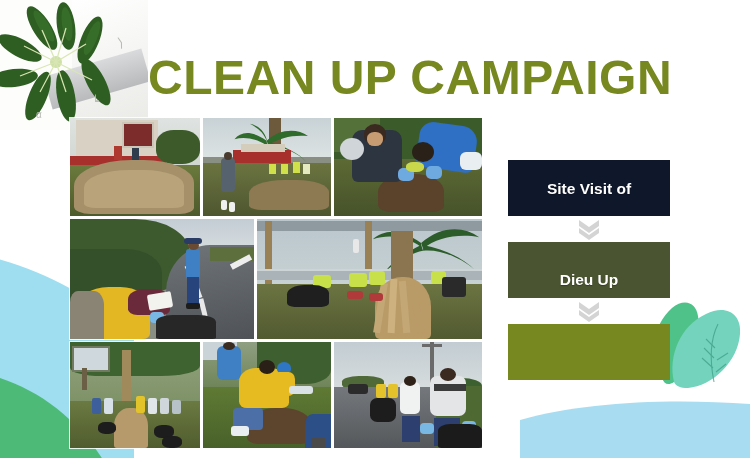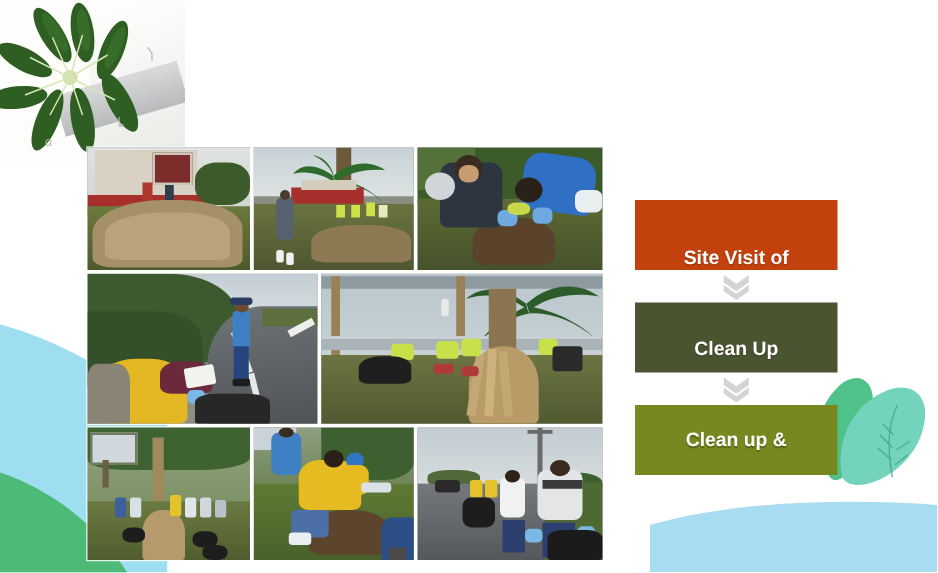--- a/index.html
+++ b/index.html
@@ -72,21 +72,21 @@
     color:#ffffff;
     font-weight:bold;
     font-size:15.5px;
     line-height:19px;
     text-align:center;
     display:flex;align-items:center;justify-content:center;
     padding:0 4px;
     box-sizing:border-box;
     text-shadow:0 1px 1px rgba(0,0,0,.28);
   }
-  .fbox1{height:56px;background:#c2410c;align-items:flex-end;}
+  .fbox1{height:56px;background:#0f172a;}
   .fbox2{height:56px;background:#4a5430;}
   .fbox3{height:56px;background:#76881f;}
   .arrow{
     height:26px;display:flex;align-items:center;justify-content:center;
   }
   .chev{width:26px;height:22px;}
 </style>
 </head>
 <body>
 
@@ -143,20 +143,21 @@
           <line x1="56" y1="62" x2="40" y2="92"></line>
         <line x1="56" y1="62" x2="66" y2="92"></line>
           <line x1="56" y1="62" x2="92" y2="80"></line>
       </g>
     </svg>
     <span class="scribble" style="left:118px;top:36px;transform:rotate(-18deg)">⟩</span>
     <span class="scribble" style="left:92px;top:96px;font-size:11px">┕</span>
     <span class="scribble" style="left:36px;top:110px;font-size:10px">α  </span>
   </div>
 
+  <div class="title">CLEAN UP CAMPAIGN</div>
 
   <div class="collage">
 
     <div class="ph" style="left:0;top:0;width:130px;height:98px;">
       <div class="sky" style="height:54%;background:linear-gradient(180deg,#dfe3e1,#cfd4cf)"></div>
       <div style="position:absolute;left:6px;top:2px;width:82px;height:40px;background:#d9d2c4;"></div>
       <div style="position:absolute;left:52px;top:4px;width:28px;height:22px;background:#7d2c2c;border:2px solid #ccc6b8;"></div>
       <div style="position:absolute;left:0;top:38px;width:96px;height:16px;background:#a8302c;"></div>
       <div style="position:absolute;left:86px;top:12px;width:44px;height:34px;background:#3c5a2a;border-radius:40%;"></div>
       <div class="ground" style="height:52%;background:linear-gradient(180deg,#6b7a3c,#4d5a2c)"></div>
@@ -340,31 +341,31 @@
     <div class="arrow">
       <svg class="chev" viewBox="0 0 26 22">
         <path d="M3,2 L13,9 L23,2 L23,8 L13,15 L3,8 Z" fill="#d4d4d4"></path>
         <path d="M3,10 L13,17 L23,10 L23,15 L13,22 L3,15 Z" fill="#d4d4d4"></path>
       </svg>
     </div>
 
     <div class="fbox fbox2">
       <span>
         <br>
-        <span>Clean Up</span>
+        <span>Dieu Up</span>
       </span>
     </div>
 
     <div class="arrow">
       <svg class="chev" viewBox="0 0 26 22">
         <path d="M3,2 L13,9 L23,2 L23,8 L13,15 L3,8 Z" fill="#d4d4d4"></path>
         <path d="M3,10 L13,17 L23,10 L23,15 L13,22 L3,15 Z" fill="#d4d4d4"></path>
       </svg>
     </div>
 
     <div class="fbox fbox3">
       <span>
-        <span>Clean up &amp;</span><br>
+        <br>
       </span>
     </div>
   </div>
 
 </div>
 
 </body></html>

